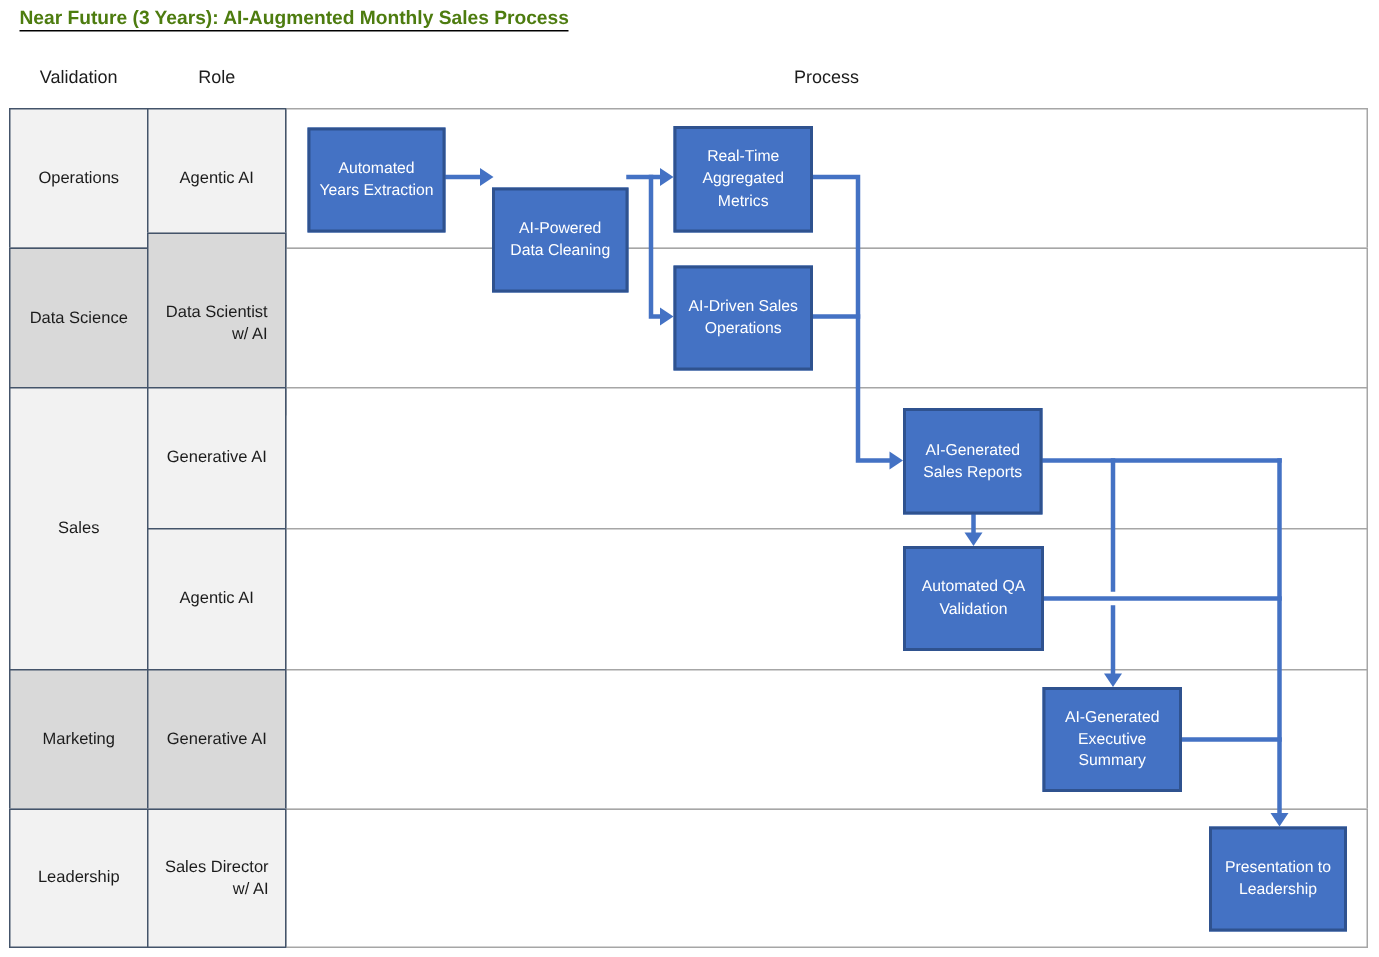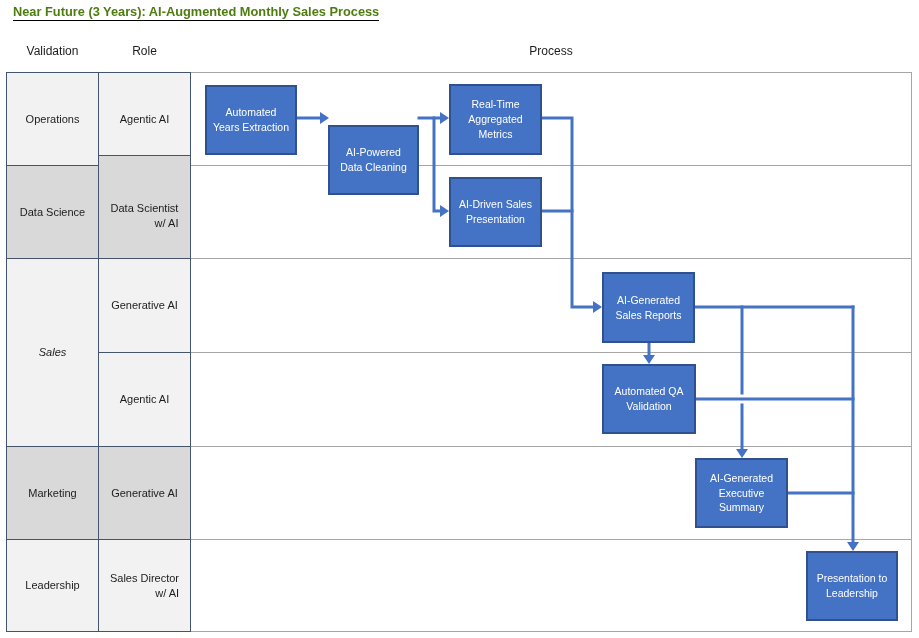--- a/index.html
+++ b/index.html
@@ -62,21 +62,21 @@
 
   <div class="cell cell-proc" style="left:190px;top:72px;width:722px;height:94px;"></div>
   <div class="cell cell-proc" style="left:190px;top:165px;width:722px;height:94px;"></div>
   <div class="cell cell-proc" style="left:190px;top:258px;width:722px;height:95px;"></div>
   <div class="cell cell-proc" style="left:190px;top:352px;width:722px;height:95px;"></div>
   <div class="cell cell-proc" style="left:190px;top:446px;width:722px;height:94px;"></div>
   <div class="cell cell-proc" style="left:190px;top:539px;width:722px;height:93px;"></div>
 
   <div class="cell cell-dark-border bg-light" style="left:6px;top:72px;width:93px;height:94px;">Operations</div>
   <div class="cell cell-dark-border bg-dark" style="left:6px;top:165px;width:93px;height:94px;">Data Science</div>
-  <div class="cell cell-dark-border bg-light" style="left:6px;top:258px;width:93px;height:189px;font-style:italic;">Sales</div>
+  <div class="cell cell-dark-border bg-light" style="left:6px;top:258px;width:93px;height:189px;">Sales</div>
   <div class="cell cell-dark-border bg-dark" style="left:6px;top:446px;width:93px;height:94px;">Marketing</div>
   <div class="cell cell-dark-border bg-light" style="left:6px;top:539px;width:93px;height:93px;">Leadership</div>
 
   <div class="cell cell-dark-border bg-light" style="left:98px;top:72px;width:93px;height:94px;">Agentic AI</div>
   <div class="cell cell-dark-border bg-dark" style="left:98px;top:155px;width:93px;height:122px;">Data Scientist
 w/ AI</div>
   <div class="cell cell-dark-border bg-light" style="left:98px;top:258px;width:93px;height:95px;">Generative AI</div>
   <div class="cell cell-dark-border bg-light" style="left:98px;top:352px;width:93px;height:95px;">Agentic AI</div>
   <div class="cell cell-dark-border bg-dark" style="left:98px;top:446px;width:93px;height:94px;">Generative AI</div>
   <div class="cell cell-dark-border bg-light" style="left:98px;top:539px;width:93px;height:93px;">Sales Director
@@ -114,21 +114,21 @@
   </svg>
 
   <div class="node" style="left:205px;top:85px;width:92px;height:70px;">Automated
 Years Extraction</div>
   <div class="node" style="left:328px;top:85px;width:91px;height:70px;margin-top:40px;">AI-Powered
 Data Cleaning</div>
   <div class="node" style="left:449px;top:84px;width:93px;height:71px;">Real-Time
 Aggregated
 Metrics</div>
   <div class="node" style="left:449px;top:177px;width:93px;height:70px;">AI-Driven Sales
-Presentation</div>
+Operations</div>
   <div class="node" style="left:602px;top:272px;width:93px;height:71px;">AI-Generated
 Sales Reports</div>
   <div class="node" style="left:602px;top:364px;width:94px;height:70px;">Automated QA
 Validation</div>
   <div class="node" style="left:695px;top:458px;width:93px;height:70px;">AI-Generated
 Executive
 Summary</div>
   <div class="node" style="left:806px;top:551px;width:92px;height:70px;">Presentation to
 Leadership</div>
 

